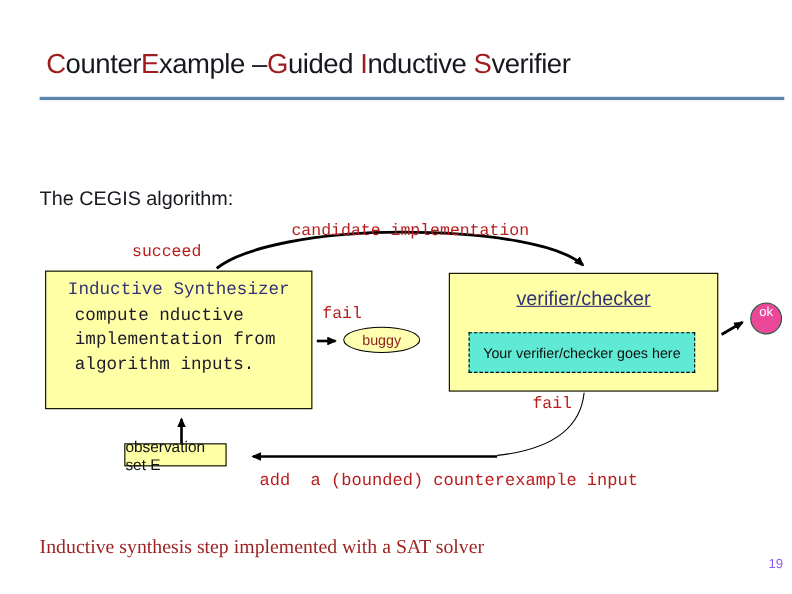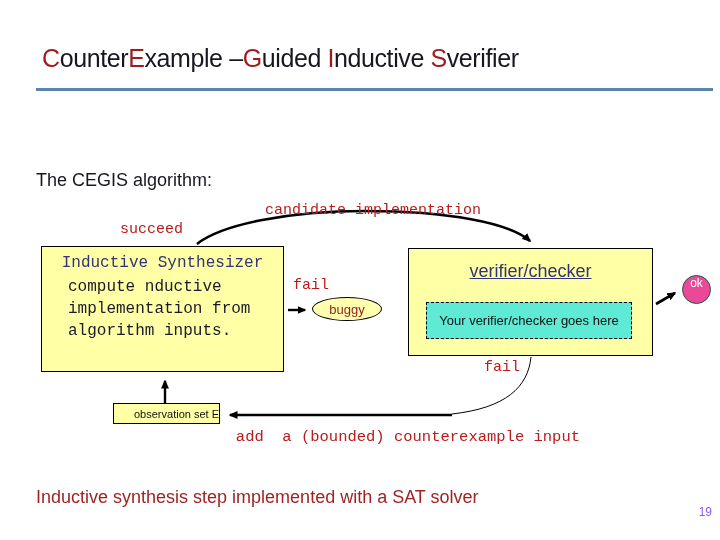--- a/index.html
+++ b/index.html
@@ -67,37 +67,37 @@
   }
 
   .ok-circle {
     left: 682px; top: 275px; width: 29px; height: 29px;
     background: #ec4899; border: 1.5px solid #1d5c3d; border-radius: 50%;
     display: flex; justify-content: center;
     font-size: 12px; color: #ffffff;
   }
 
   .obs-box {
-    left: 113px; top: 403px; width: 107px; height: 21px;
+    left: 113px; top: 403px; width: 93px; height: 21px;
     background: #ffffa6; border: 1.2px solid #000;
-    display: flex; align-items: center; justify-content: flex-end;
-    font-size: 11px; color: #111;
+    display: flex; align-items: center; justify-content: flex-start;
+    font-size: 14px; color: #111;
   }
 
   
   .lbl { font-size: 15px; color: #b91c1c; white-space: nowrap; font-family: Liberation Mono, monospace; }
   .lbl-succeed { left: 120px; top: 221px; }
   .lbl-candidate { left: 258px; top: 202px; width: 230px; text-align: center; }
   .lbl-fail-left { left: 293px; top: 277px; }
   .lbl-fail-right { left: 484px; top: 359px; }
   .lbl-add { left: 208px; top: 428px; width: 372px; text-align: right; font-size: 15.5px; white-space: pre; }
 
   .footer-note {
     left: 36px; top: 487px;
-    font-size: 18px; color: #9e2424;
+    font-size: 18px; color: #9e2424; font-family: Liberation Serif, serif;
   }
   .page-num {
     left: 690px; top: 505px; width: 22px; text-align: right;
     font-size: 12px; color: #8b5cf6;
   }
 
   svg.overlay { position: absolute; left: 0; top: 0; pointer-events: none; }
 </style>
 </head>
 <body>

